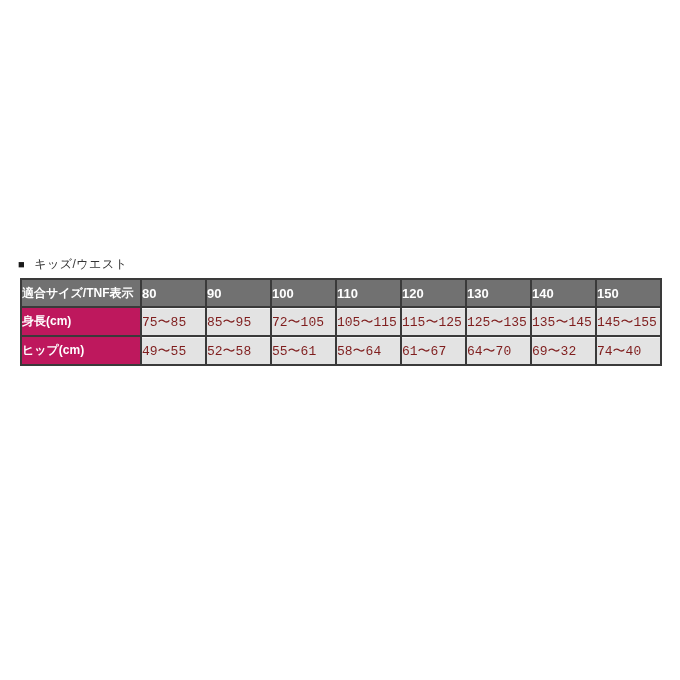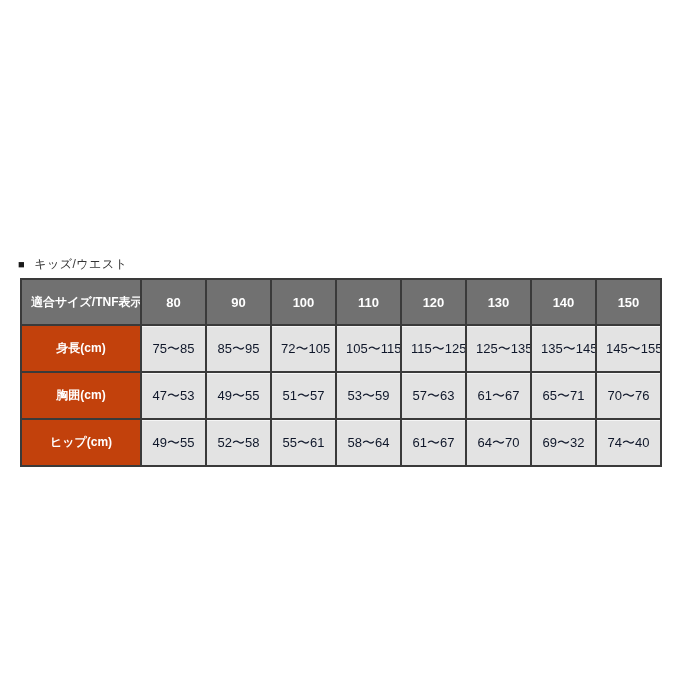--- a/index.html
+++ b/index.html
@@ -39,51 +39,52 @@
     top: 278px;
     width: 642px;
     border-collapse: collapse;
     table-layout: fixed;
     border: 2px solid #3a3a3a;
   }
   table.size-chart col.label-col { width: 120px; }
   table.size-chart th,
   table.size-chart td {
     border: 2px solid #3a3a3a;
-    text-align: center;
+    text-align: left;
     vertical-align: middle;
-    padding: 9px;
+    padding: 0;
     overflow: hidden;
     white-space: nowrap;
   }
   table.size-chart thead th {
     background: #717171;
     color: #ffffff;
     font-size: 13px;
     font-weight: bold;
     height: 26px;
   }
   table.size-chart thead th.corner {
     font-size: 12px;
     letter-spacing: 0px;
   }
   table.size-chart tbody th.row-label {
-    background: #c2410c;
+    background: #be185d;
     color: #ffffff;
     font-size: 12px;
     font-weight: bold;
     height: 27px;
   }
   table.size-chart tbody td {
     background: #e3e3e3;
-    color: #0f172a;
+    color: #7f1d1d;
     font-size: 13px;
     font-weight: normal;
     height: 27px;
     box-shadow: inset 0 1px 0 rgba(255,255,255,0.65);
+    font-family: Liberation Mono, monospace;
   }
 </style>
 </head>
 <body>
 
 <div class="canvas">
 
   <div class="section-title">
     <span class="bullet">■</span>
     <span>キッズ/ウエスト</span>
@@ -120,31 +121,20 @@
         <td>75〜85</td>
         <td>85〜95</td>
         <td>72〜105</td>
         <td>105〜115</td>
         <td>115〜125</td>
         <td>125〜135</td>
         <td>135〜145</td>
         <td>145〜155</td>
       </tr>
       <tr>
-        <th class="row-label">胸囲(cm)</th>
-        <td>47〜53</td>
-        <td>49〜55</td>
-        <td>51〜57</td>
-        <td>53〜59</td>
-        <td>57〜63</td>
-        <td>61〜67</td>
-        <td>65〜71</td>
-        <td>70〜76</td>
-      </tr>
-      <tr>
         <th class="row-label">ヒップ(cm)</th>
         <td>49〜55</td>
         <td>52〜58</td>
         <td>55〜61</td>
         <td>58〜64</td>
         <td>61〜67</td>
         <td>64〜70</td>
         <td>69〜32</td>
         <td>74〜40</td>
       </tr>

